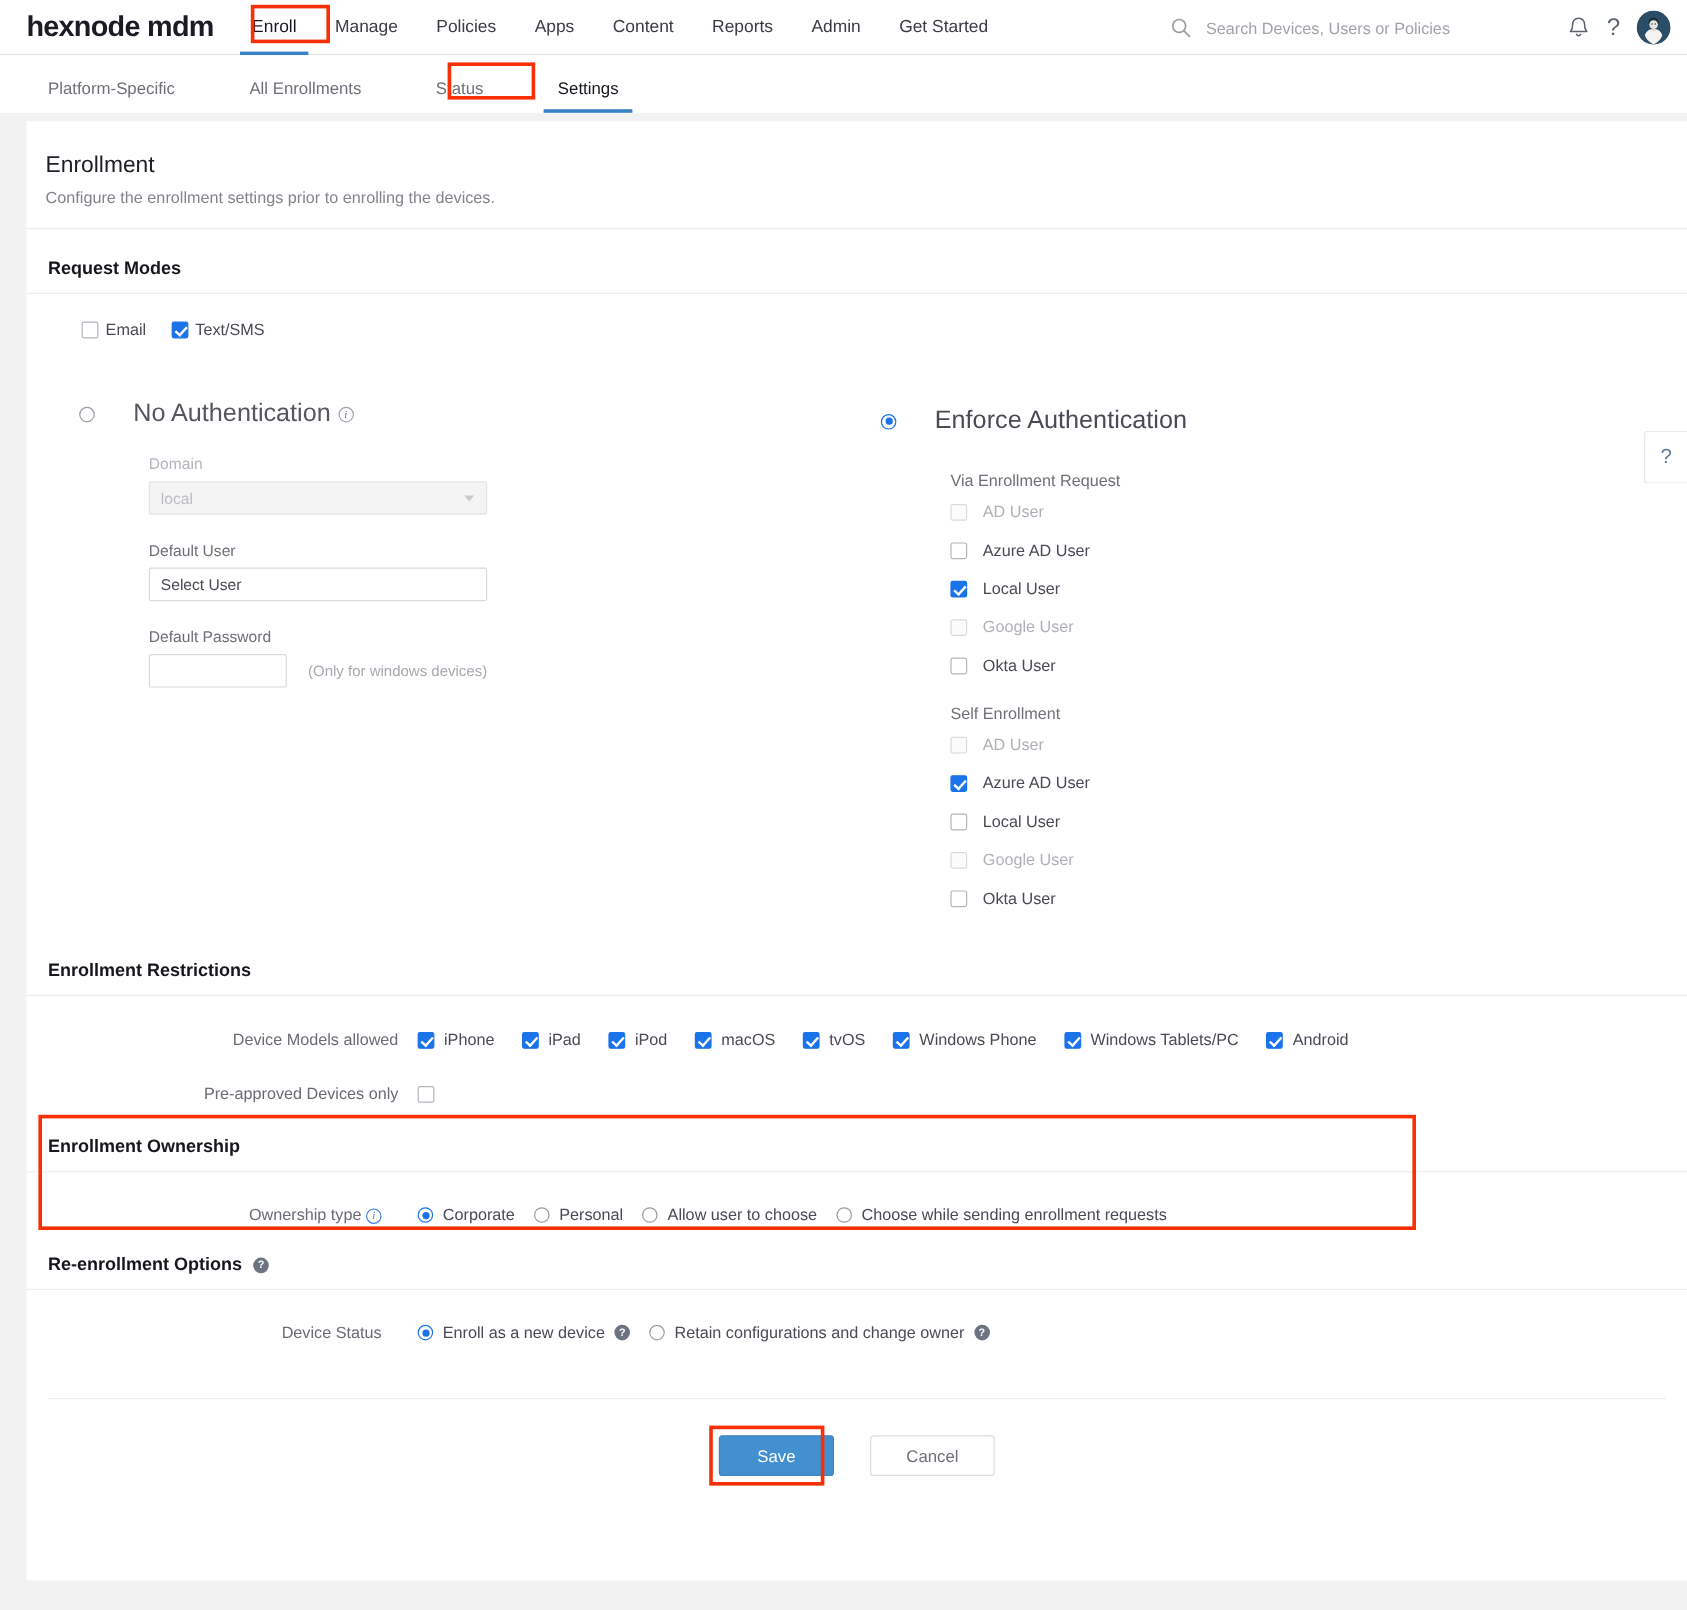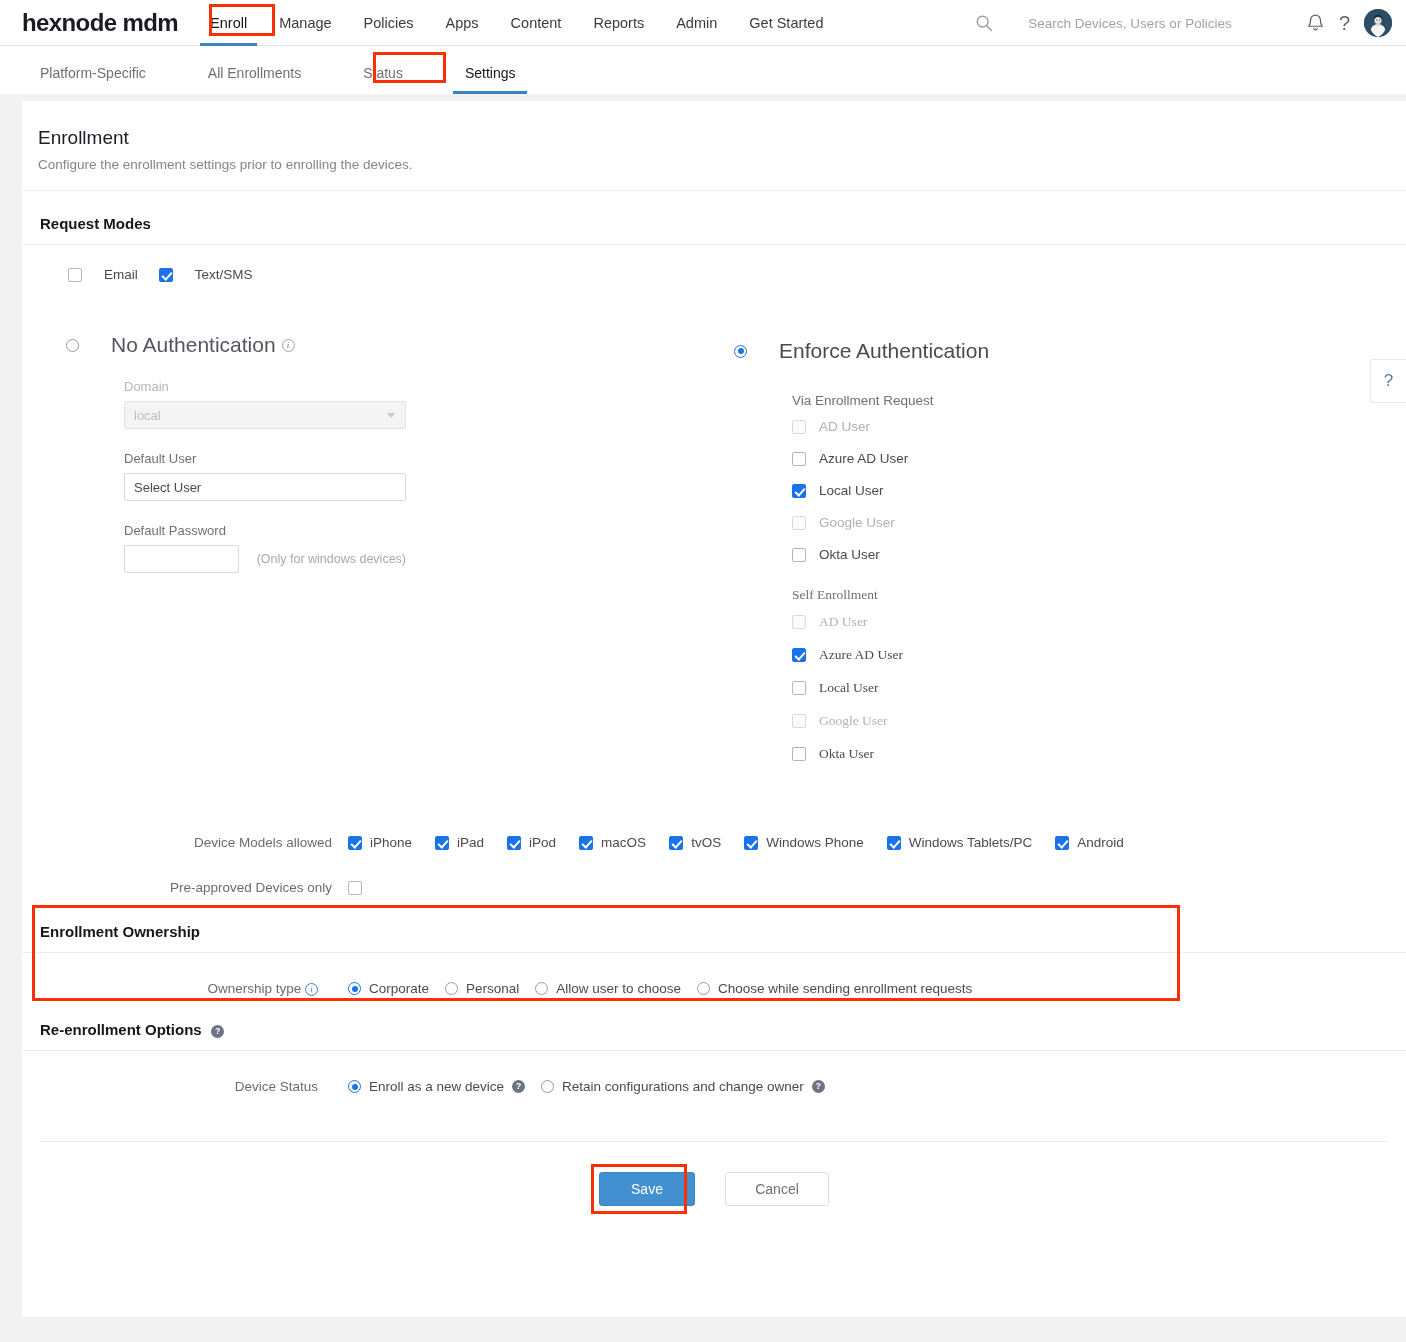--- a/index.html
+++ b/index.html
@@ -66,21 +66,20 @@
   .search-icon { width: 18px; height: 18px; flex: 0 0 18px; }
   .search-input {
     border: none;
     outline: none;
     background: transparent;
     font-family: "Liberation Sans", sans-serif;
     font-size: 13.5px;
     color: #55555f;
     margin-left: 12px;
     width: 250px;
-    text-align: center;
   }
   .search-input::placeholder { color: #a2a2ab; }
   .topicons {
     position: absolute;
     right: 14px;
     top: 0;
     height: 46px;
     display: flex;
     align-items: center;
     gap: 14px;
@@ -226,21 +225,21 @@
     font-size: 9px;
     line-height: 13px;
     text-align: center;
     vertical-align: 1px;
     font-weight: 700;
     cursor: pointer;
   }
 
   
   .req-modes { display: flex; align-items: center; gap: 9px; padding: 22px 0 0 46px; }
-  .req-item { display: flex; align-items: center; gap: 22px; margin-right: 12px; }
+  .req-item { display: flex; align-items: center; gap: 6px; margin-right: 12px; }
 
   
   .auth-grid { display: flex; padding-top: 22px; }
   .auth-col { position: relative; }
   .auth-col.left { width: 700px; padding-left: 44px; }
   .auth-col.right { width: 640px; padding-left: 12px; }
   .auth-head { display: flex; align-items: center; gap: 32px; }
   .auth-head .ttl { font-size: 21px; color: #55555f; }
   .auth-head .ttl.on { color: #4a4a55; }
 
@@ -471,21 +470,21 @@
             <div class="chk-row">
               <span class="cb disabled"></span>
               <span class="lbl muted">Google User</span>
             </div>
             <div class="chk-row">
               <span class="cb"></span>
               <span class="lbl">Okta User</span>
             </div>
           </div>
 
-          <div style="margin-top:25px;font-family:Liberation Serif, serif;">
+          <div style="margin-top:25px;">
             <div class="subhead">Self Enrollment</div>
             <div class="chk-row">
               <span class="cb disabled"></span>
               <span class="lbl muted">AD User</span>
             </div>
             <div class="chk-row">
               <span class="cb checked"></span>
               <span class="lbl">Azure AD User</span>
             </div>
             <div class="chk-row">
@@ -499,20 +498,23 @@
             <div class="chk-row">
               <span class="cb"></span>
               <span class="lbl">Okta User</span>
             </div>
           </div>
         </div>
       </div>
     </div>
 
     <div style="padding-top:27px;">
+      <div class="section-title-row">
+        <span class="section-title">Enrollment Restrictions</span>
+      </div>
 
       <div class="restr-row" style="padding-top:29px;">
         <div class="restr-lbl">Device Models allowed</div>
         <div class="model-list">
           <div class="model-item">
             <span class="cb checked"></span>
             <span class="lbl">iPhone</span>
           </div>
           <div class="model-item">
             <span class="cb checked"></span>

